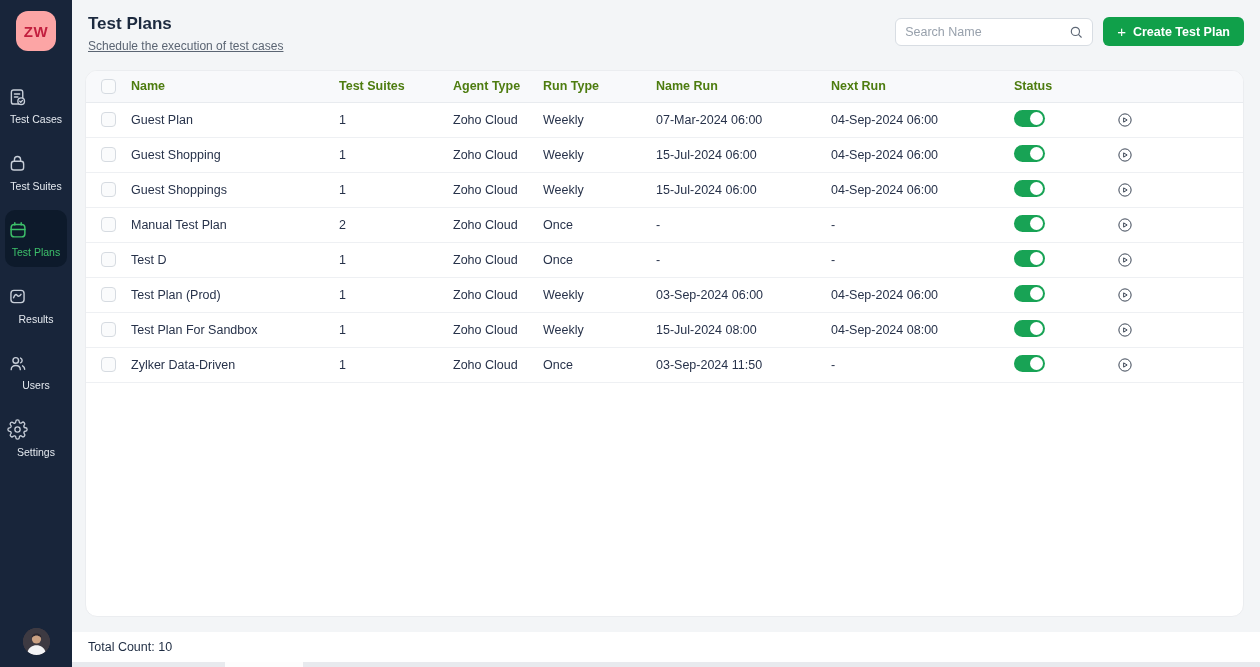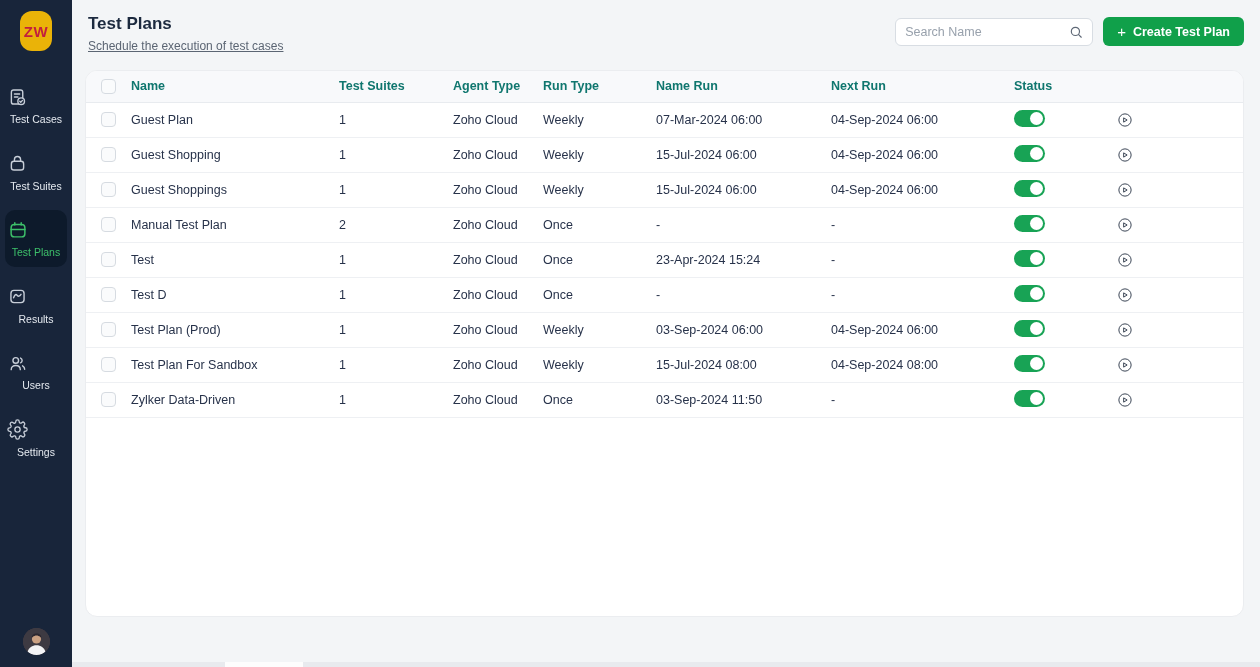--- a/index.html
+++ b/index.html
@@ -2,22 +2,22 @@
 <html><head>
 <meta charset="utf-8">
 <style>
   * { margin:0; padding:0; box-sizing:border-box; }
   html,body { width:1260px; height:667px; overflow:hidden;
     font-family:"Liberation Sans", sans-serif; background:#f3f5f7; }
 
   
   .sidebar { position:absolute; left:0; top:0; width:72px; height:667px;
     background:#18253a; display:flex; flex-direction:column; align-items:center; }
-  .logo { width:32px; height:40px; margin-top:11px; border-radius:12px;
-    background:#eab308; color:#c21f3e; font-weight:bold; font-size:15px;
+  .logo { width:40px; height:40px; margin-top:11px; border-radius:12px;
+    background:#fca5a5; color:#c21f3e; font-weight:bold; font-size:15px;
     display:flex; align-items:center; justify-content:center; letter-spacing:.5px; }
   .nav { display:flex; flex-direction:column; align-items:center; margin-top:26px; width:100%; }
   .nav-item { width:62px; padding:9px 2px 8px; margin-bottom:10px; border-radius:10px;
     display:flex; flex-direction:column; cursor:pointer; }
   .nav-item .ni-icon { color:#c7ced8; height:22px; display:flex; align-items:center; }
   .nav-item .ni-label { margin-top:6px; font-size:10.5px; color:#e4e9ef; text-align:center; line-height:1.1; }
   .nav-item.active { background:#0d1a2b; }
   .nav-item.active .ni-icon { color:#3dc06a; }
   .nav-item.active .ni-label { color:#3dc06a; }
   .sidebar .spacer { flex:1; }
@@ -40,21 +40,21 @@
   .create-btn { height:29px; background:#10a04a; color:#fff; border:none; border-radius:6px;
     font-size:12.5px; font-weight:bold; padding:0 14px; display:flex; align-items:center;
     gap:7px; cursor:pointer; font-family:"Liberation Sans", sans-serif; }
   .create-btn .plus { font-size:15px; font-weight:normal; line-height:1; }
 
   
   .card { margin:0 16px 0 13px; height:547px; background:#fff; border:1px solid #ebedf0;
     border-radius:12px; overflow:hidden; }
   table { width:100%; border-collapse:collapse; table-layout:fixed; }
   thead th { background:#f8f9fb; height:31px; font-size:12.5px; font-weight:bold;
-    color:#0f766e; text-align:left; border-bottom:1px solid #e8ebef; padding:0; }
+    color:#4d7c0f; text-align:left; border-bottom:1px solid #e8ebef; padding:0; }
   tbody td { height:35px; font-size:12.5px; color:#27324a; border-bottom:1px solid #eef0f3; padding:0; }
   .cb { width:15px; height:15px; border:1px solid #d6dbe1; border-radius:4px;
     background:#fafbfc; margin-left:15px; cursor:pointer; }
   .toggle { width:31px; height:17px; border-radius:9px; position:relative; cursor:pointer; display:inline-block; }
   .toggle.on  { background:#18a355; }
   .toggle.off { background:#ccd3db; }
   .toggle .knob { position:absolute; top:2px; width:13px; height:13px; border-radius:50%; background:#fff; }
   .toggle.on  .knob { right:2px; }
   .toggle.off .knob { left:2px; }
   .run-btn { background:none; border:none; color:#3c4656; cursor:pointer; display:flex;
@@ -296,42 +296,20 @@
       <button class="run-btn">
         <svg width="16" height="16" viewBox="0 0 24 24" fill="none" stroke="currentColor" stroke-width="1.5" stroke-linejoin="round">
           <circle cx="12" cy="12" r="9.2"></circle>
           <path d="M10 8.8l5.2 3.2L10 15.2z"></path>
         </svg>
       </button>
     </td>
   </tr>
 
 
-  <tr>
-    <td>
-              <div class="cb"></div>
-            </td>
-    <td>Test</td>
-    <td>1</td>
-    <td>Zoho Cloud</td>
-    <td>Once</td>
-    <td>23-Apr-2024 15:24</td>
-    <td>-</td>
-    <td>
-      <span class="toggle on"><span class="knob"></span></span>
-    </td>
-    <td>
-      <button class="run-btn">
-        <svg width="16" height="16" viewBox="0 0 24 24" fill="none" stroke="currentColor" stroke-width="1.5" stroke-linejoin="round">
-          <circle cx="12" cy="12" r="9.2"></circle>
-          <path d="M10 8.8l5.2 3.2L10 15.2z"></path>
-        </svg>
-      </button>
-    </td>
-  </tr>
 
   <tr>
     <td>
               <div class="cb"></div>
             </td>
     <td>Test D</td>
     <td>1</td>
     <td>Zoho Cloud</td>
     <td>Once</td>
     <td>-</td>
@@ -414,16 +392,19 @@
           <circle cx="12" cy="12" r="9.2"></circle>
           <path d="M10 8.8l5.2 3.2L10 15.2z"></path>
         </svg>
       </button>
     </td>
   </tr>
 </tbody>
     </table>
   </div>
 
+  <div class="footer">
+    <span class="total-count">Total Count: 10</span>
+  </div>
   <div class="hscrollbar">
     <div class="hscroll-gap"></div>
   </div>
 </div>
 
 </body></html>

